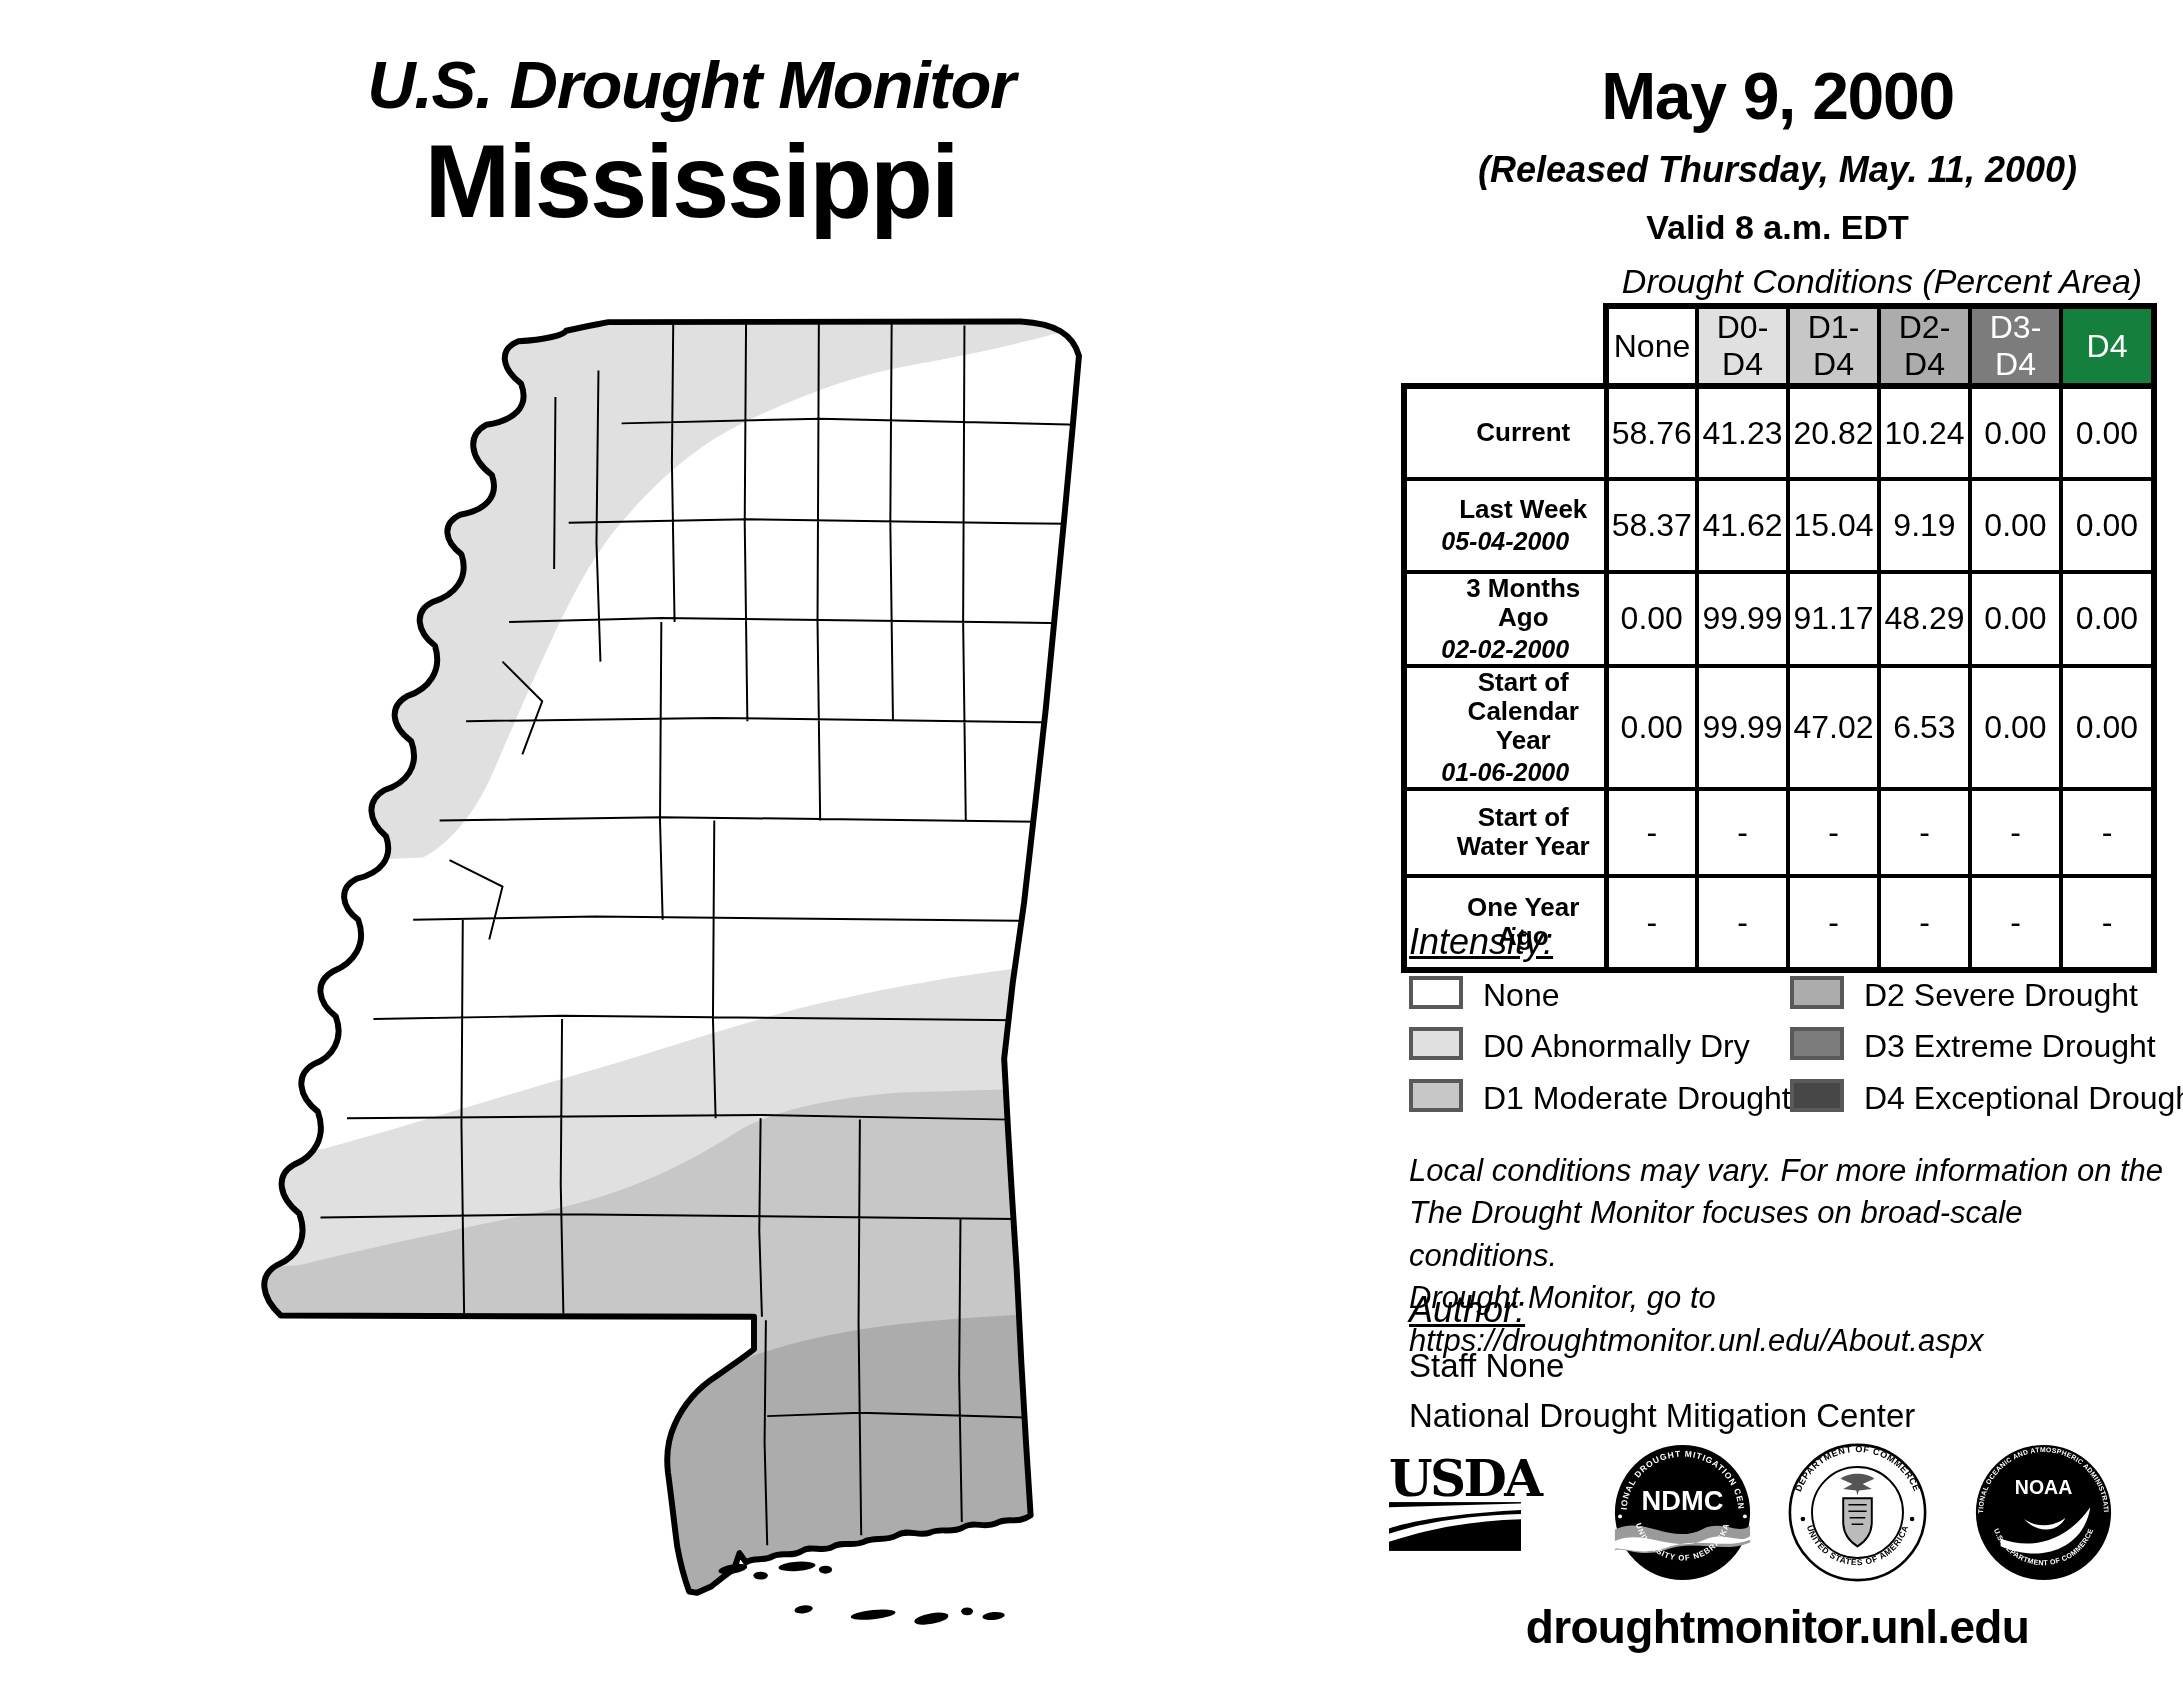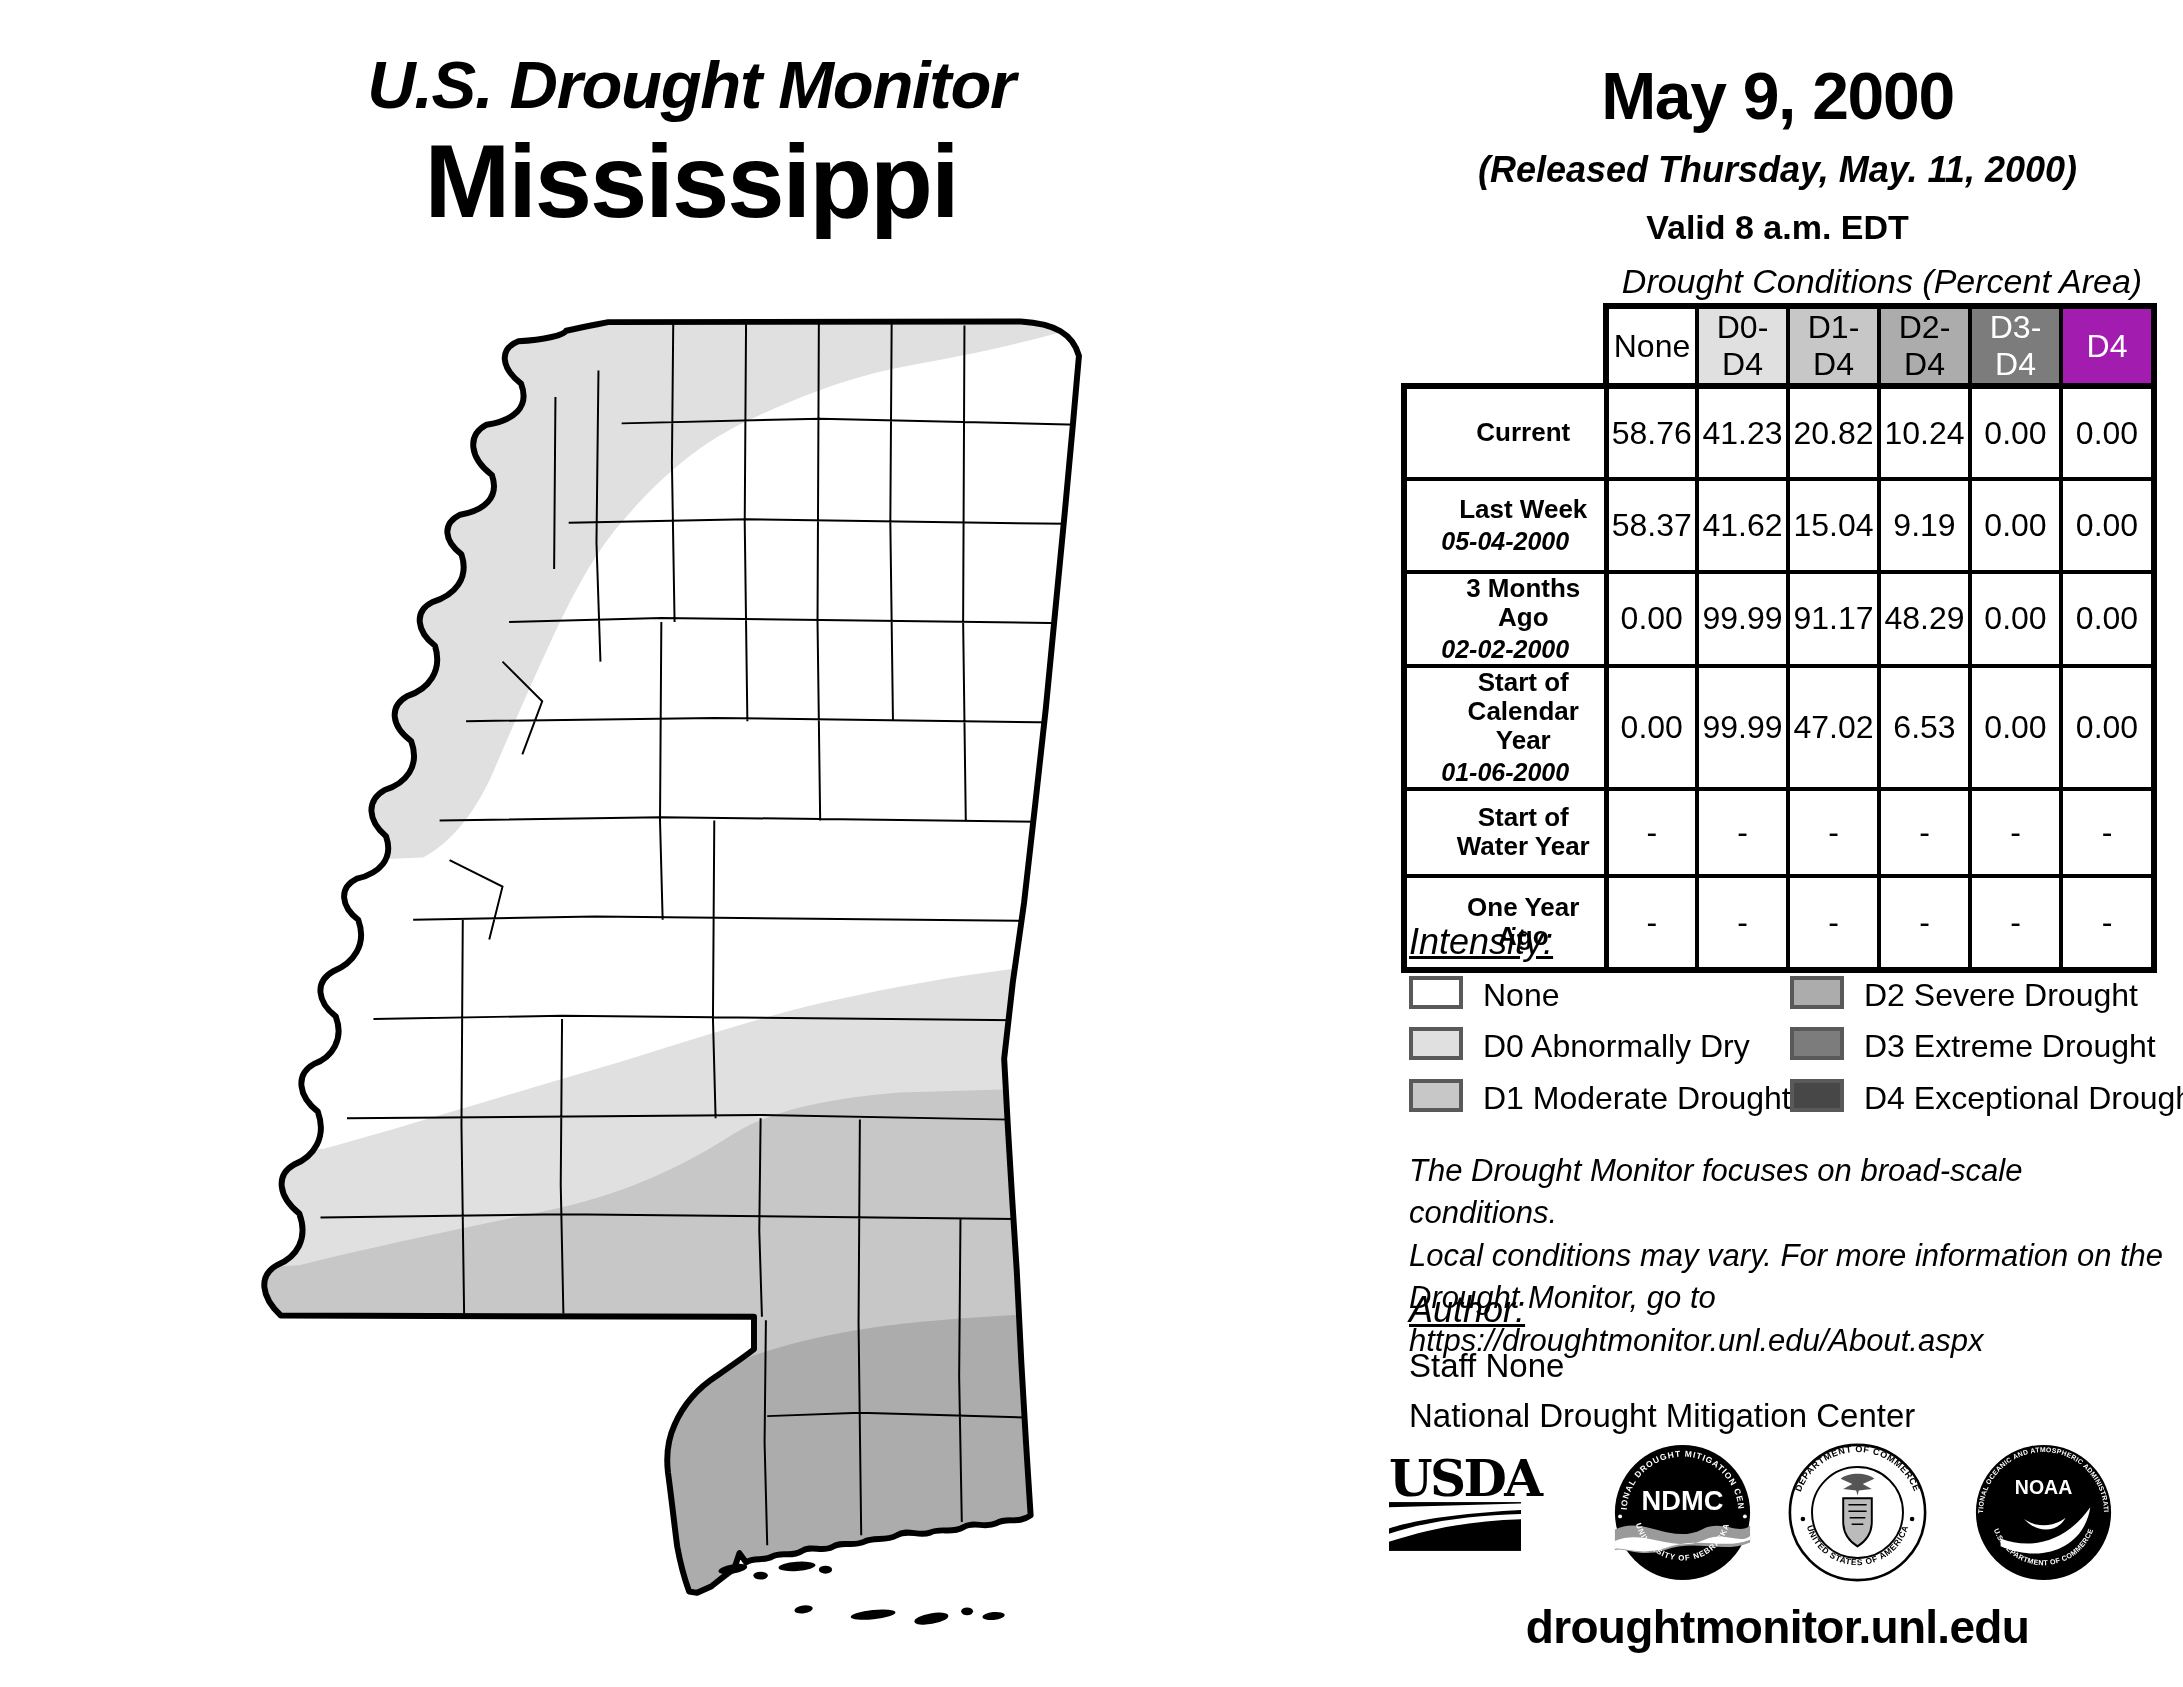--- a/index.html
+++ b/index.html
@@ -115,21 +115,21 @@
       <col style="width:93px">
   </colgroup>
   <tbody>
       <tr style="height:61px">
     <td class="corner"></td>
     <th class="hc first" style="background-color: rgb(255, 255, 255);">None</th>
     <th class="hc" style="background-color: rgb(224, 224, 224);">D0-D4</th>
     <th class="hc" style="background-color: rgb(199, 199, 199);">D1-D4</th>
     <th class="hc" style="background-color: rgb(172, 172, 172);">D2-D4</th>
     <th class="hc on-dark" style="background-color: rgb(124, 124, 124);">D3-D4</th>
-    <th class="hc on-dark last" style="background-color: #a21caf; text-align: center;">D4</th>
+    <th class="hc on-dark last" style="background-color: #15803d; text-align: center;">D4</th>
   </tr>
   <tr style="height:93px">
     <td class="lbl">
           <div class="rl">Current</div>
         </td>
     <td class="val">58.76</td>
     <td class="val">41.23</td>
     <td class="val">20.82</td>
     <td class="val">10.24</td>
     <td class="val">0.00</td>
@@ -217,22 +217,22 @@
 <div class="abs leg-item" style="left:1790px;top:1027px">
   <span class="leg-swatch" style="background-color: rgb(124, 124, 124);"></span>
   <span class="leg-label">D3 Extreme Drought</span>
 </div>
 <div class="abs leg-item" style="left:1790px;top:1079px">
   <span class="leg-swatch" style="background-color: rgb(71, 71, 71);"></span>
   <span class="leg-label">D4 Exceptional Drought</span>
 </div>
 
 <div class="abs notes">
+  <div>Local conditions may vary. For more information on the</div>
   <div>The Drought Monitor focuses on broad-scale conditions.</div>
-  <div>Local conditions may vary. For more information on the</div>
   <div>Drought Monitor, go to https://droughtmonitor.unl.edu/About.aspx</div>
 </div>
 
 <div class="abs author-title">Author:</div>
 <div class="abs author-line1">Staff None</div>
 <div class="abs author-line2">National Drought Mitigation Center</div>
 
 <div class="abs usda">
   <div class="usda-text">USDA</div>
   <svg width="132" height="49" viewBox="0 0 200 74" style="margin-top:1.3px">

